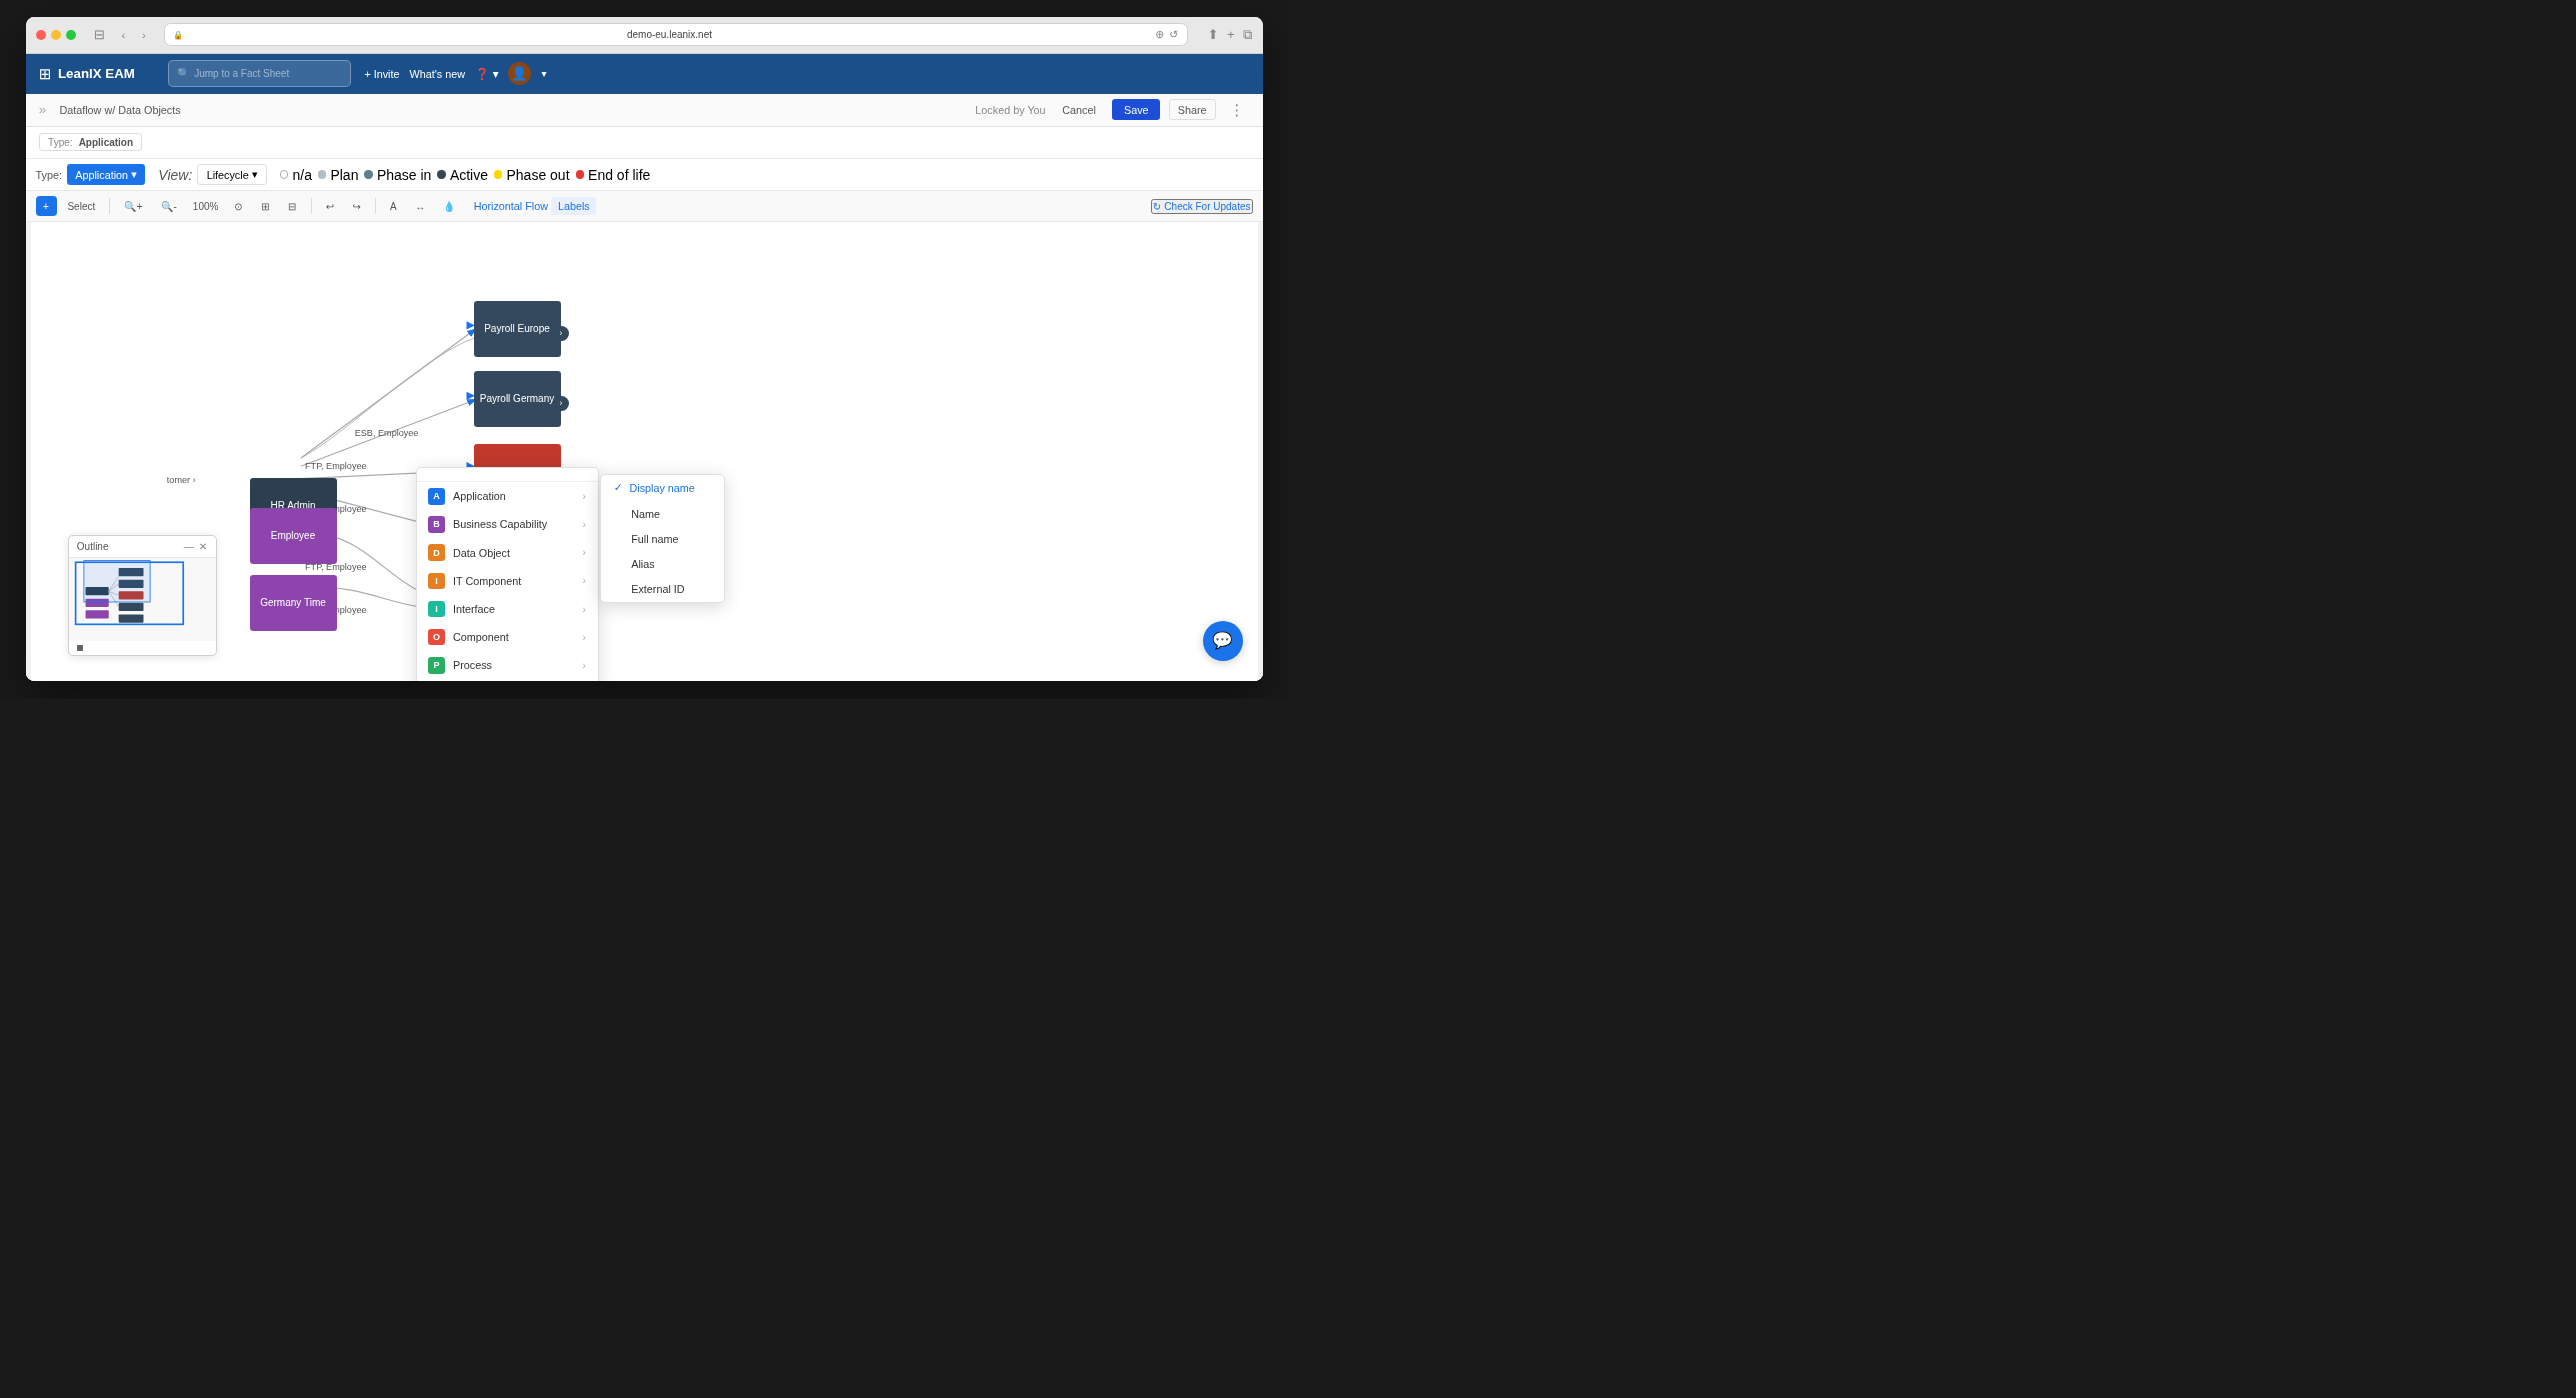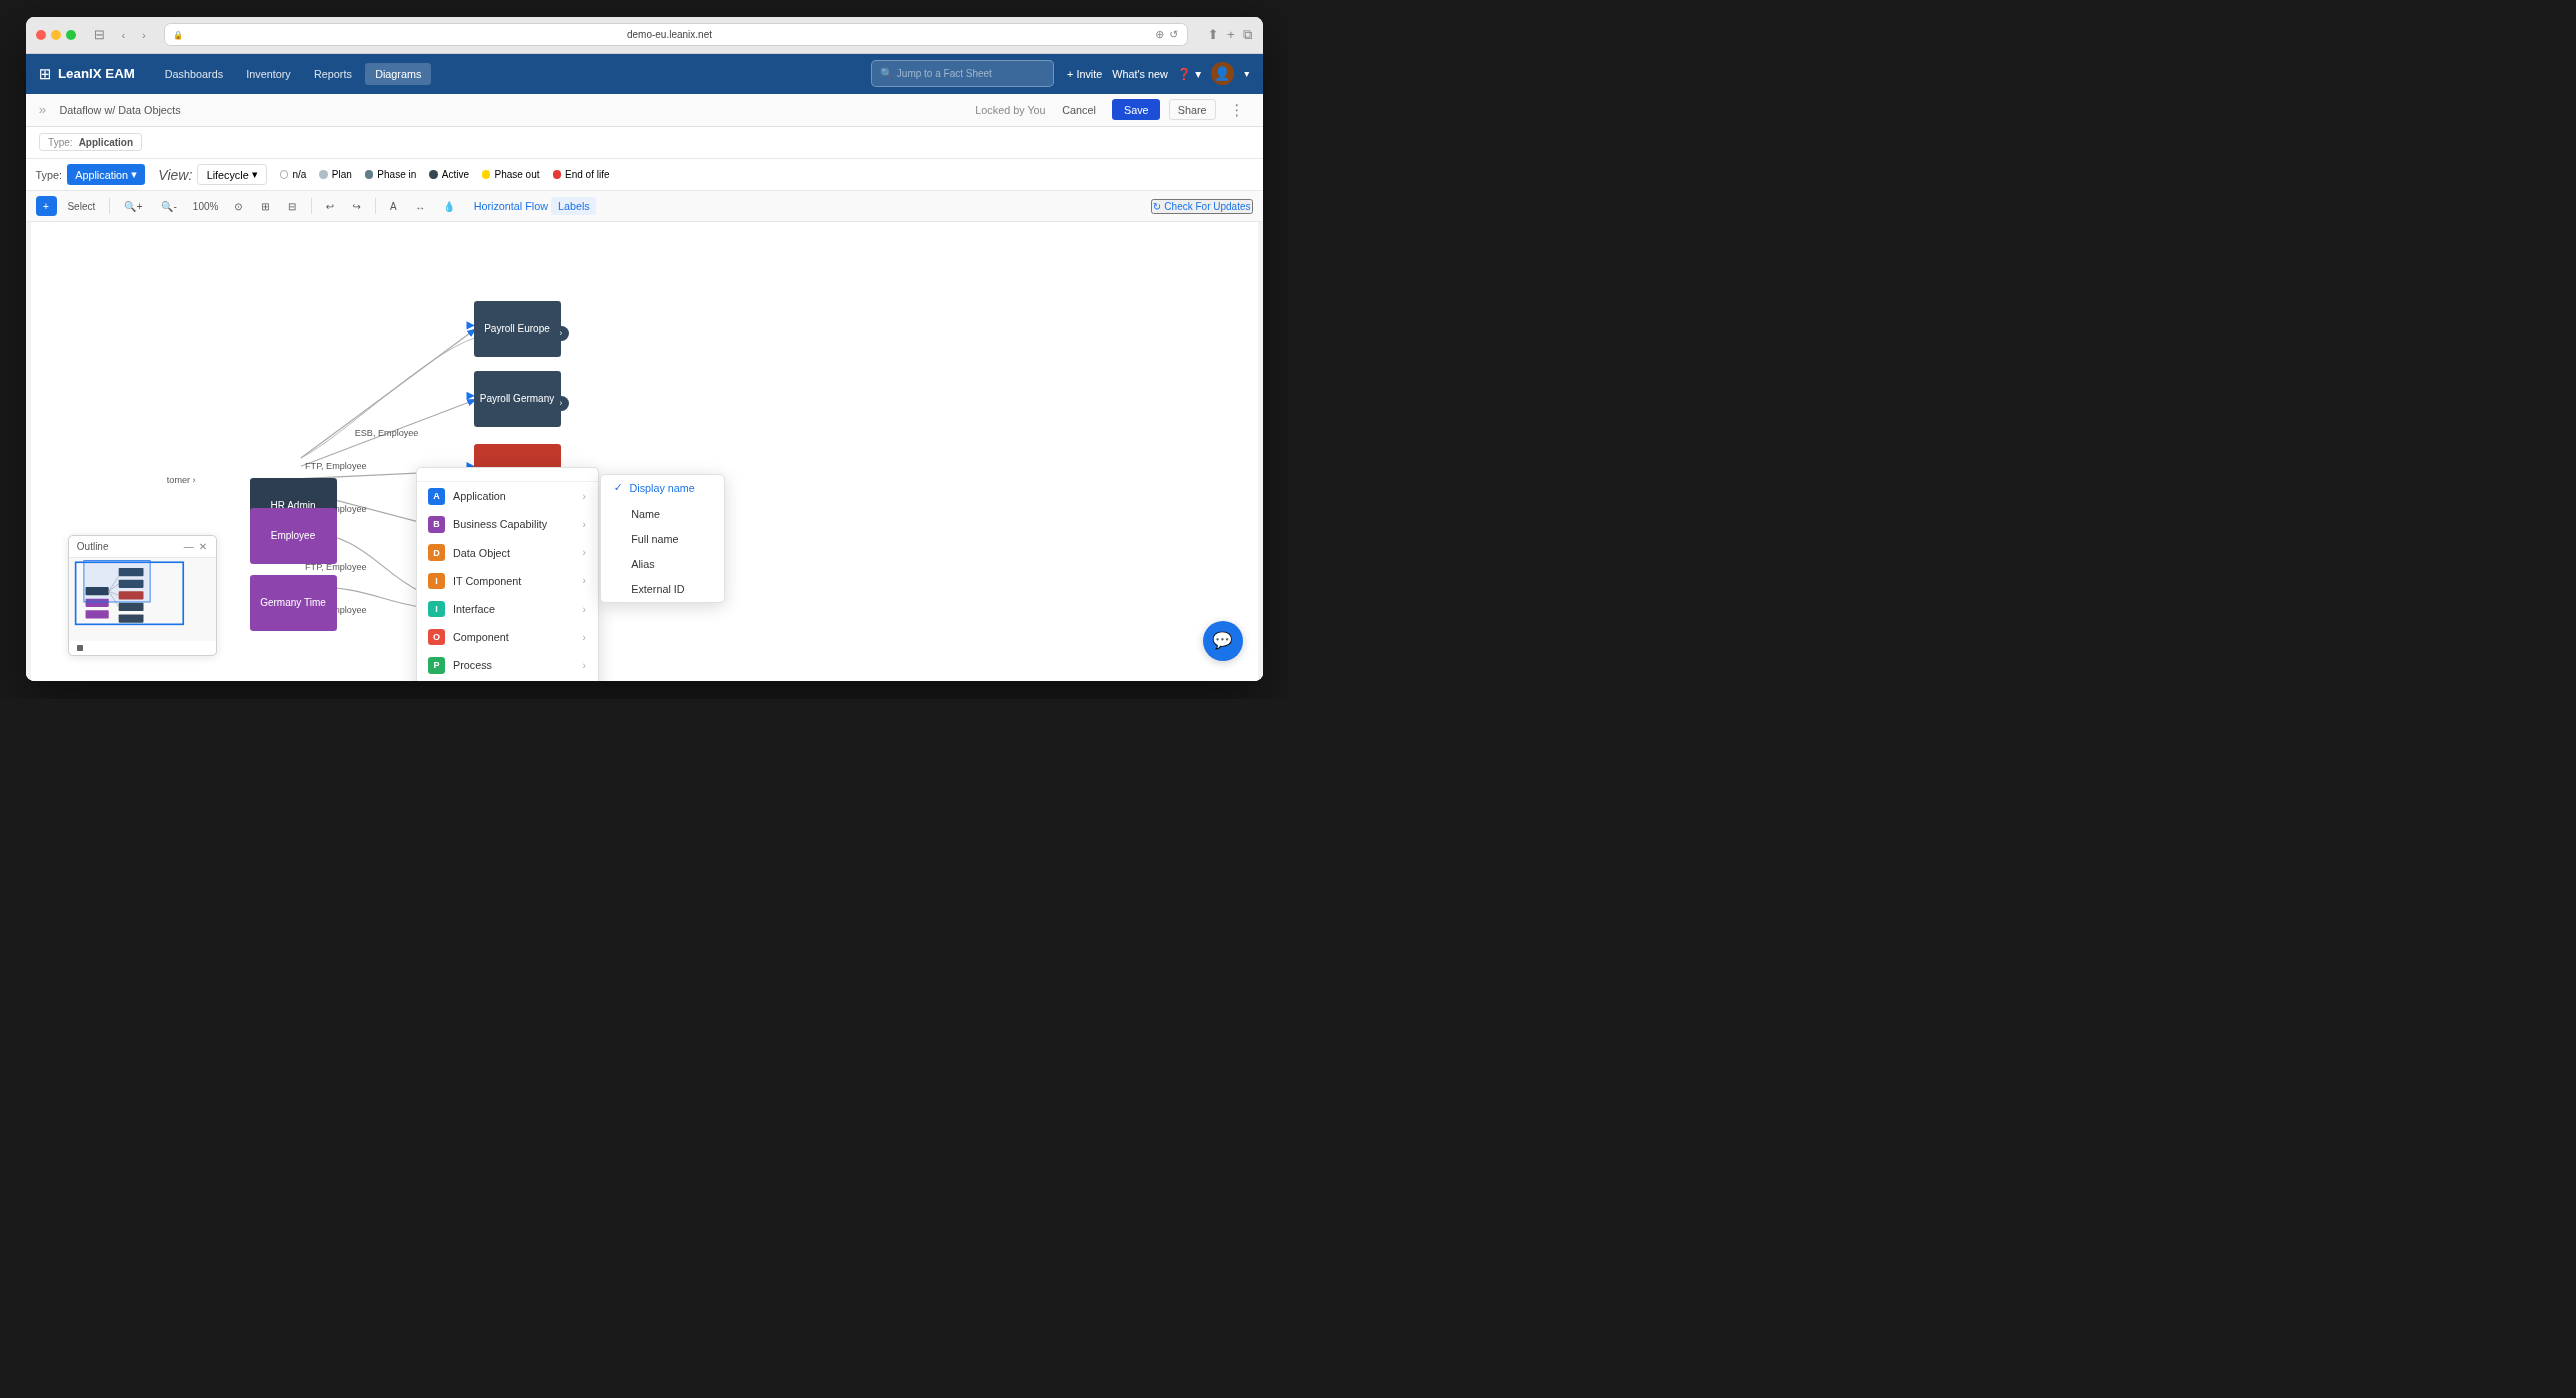--- a/index.html
+++ b/index.html
@@ -57,21 +57,21 @@
     .type-badge span { color: #888; margin-right: 3.3px; }
 
     
     .toolbar { display: flex; align-items: center; padding: 5px 10px; border-bottom: 0.8px solid #e8e8e8; gap: 3.3px; }
     .type-selector { display: flex; align-items: center; gap: 5px; margin-right: 10px; }
     .type-label { font-size: 10.8px; color: #555; }
     .type-dropdown { background: #1a73e8; color: white; border: none; border-radius: 3.3px; padding: 4.2px 8.3px; font-size: 10.8px; cursor: pointer; display: flex; align-items: center; gap: 3.3px; }
     .view-selector { display: flex; align-items: center; gap: 5px; margin-right: 10px; }
     .view-label { font-size: 14px; color: #555; font-style: italic; }
     .view-dropdown { background: white; border: 0.8px solid #ddd; border-radius: 3.3px; padding: 3.3px 8.3px; font-size: 10.8px; cursor: pointer; display: flex; align-items: center; gap: 3.3px; }
-    .lifecycle-dots { display: flex; align-items: center; gap: 13px; font-size: 10px; }
+    .lifecycle-dots { display: flex; align-items: center; gap: 6px; font-size: 14px; }
     .lc-item { display: flex; align-items: center; gap: 4.2px; }
     .lc-dot { width: 8.3px; height: 8.3px; border-radius: 50%; }
     .lc-dot.empty { border: 0.8px solid #aaa; background: transparent; }
     .lc-dot.plan { background: #b0bec5; }
     .lc-dot.phase-in { background: #607d8b; }
     .lc-dot.active { background: #37474f; }
     .lc-dot.phase-out { background: #ffd600; }
     .lc-dot.end-of-life { background: #e53935; }
 
     
@@ -154,26 +154,20 @@
     </div>
   </div>
 
   <div class="app-container">
 
     <div class="top-nav">
       <div class="logo-area">
         <span class="logo-icon">⊞</span>
         <span class="logo-text">LeanIX EAM</span>
       </div>
-      <div class="nav-links">
-        <a class="nav-link">Dashboards</a>
-        <a class="nav-link">Inventory</a>
-        <a class="nav-link">Reports</a>
-        <a class="nav-link active">Diagrams</a>
-      </div>
       <div class="search-bar">
         <span style="margin-right:3.3px">🔍</span>
         <span style="font-size:10px;color:rgba(255,255,255,0.5)">Jump to a Fact Sheet</span>
       </div>
       <div class="nav-right">
         <span class="invite-btn">+ Invite</span>
         <span class="whats-new">What's new</span>
         <span class="help-btn">❓ ▾</span>
         <div class="avatar">
           <span style="font-size:13.3px">👤</span>

